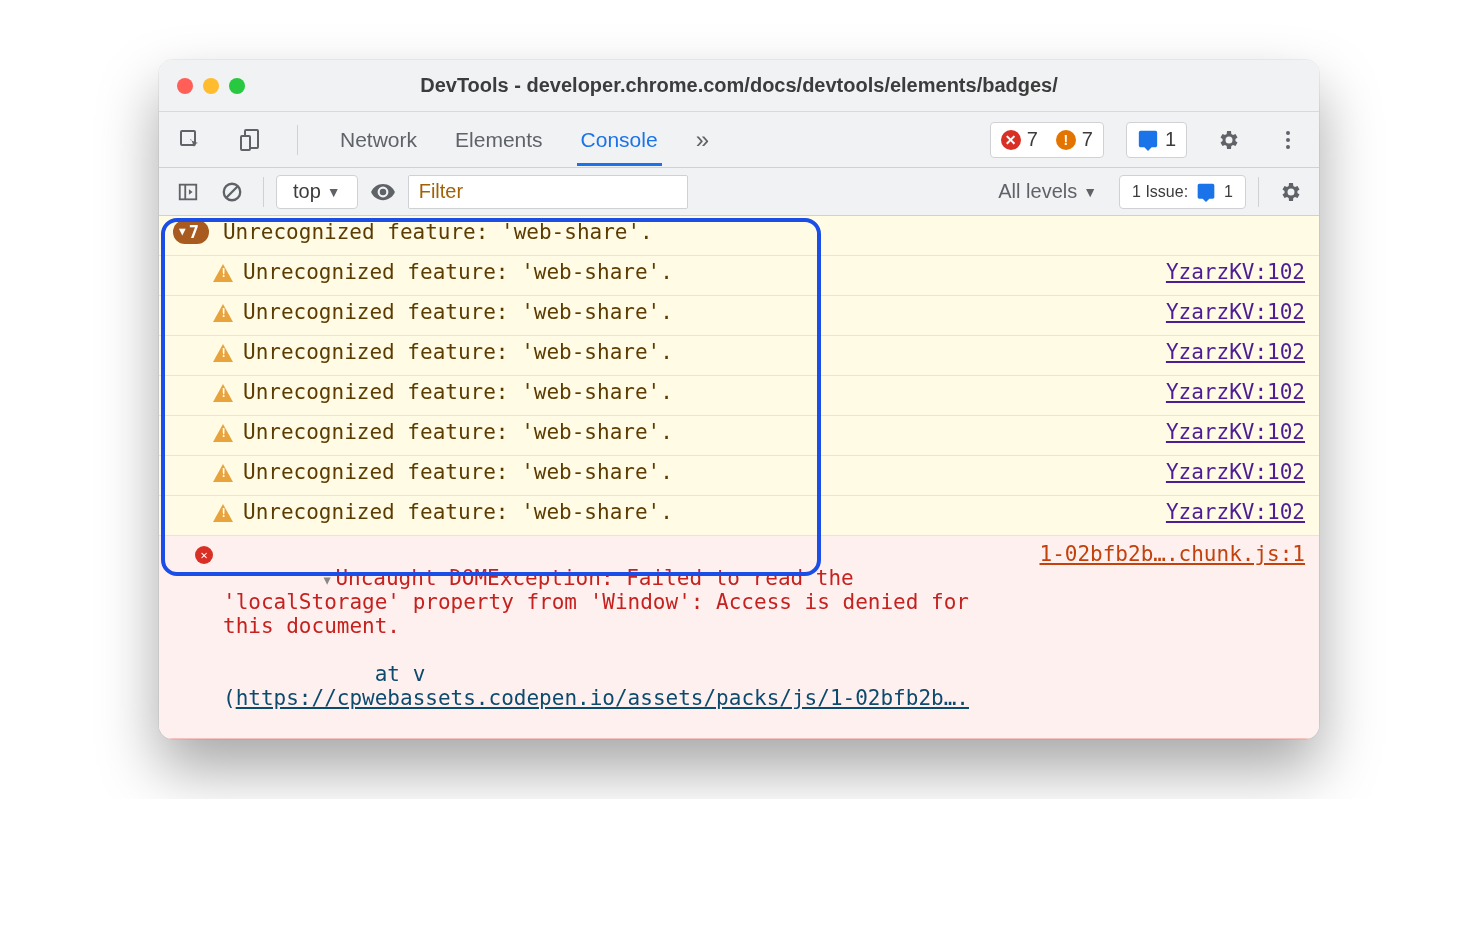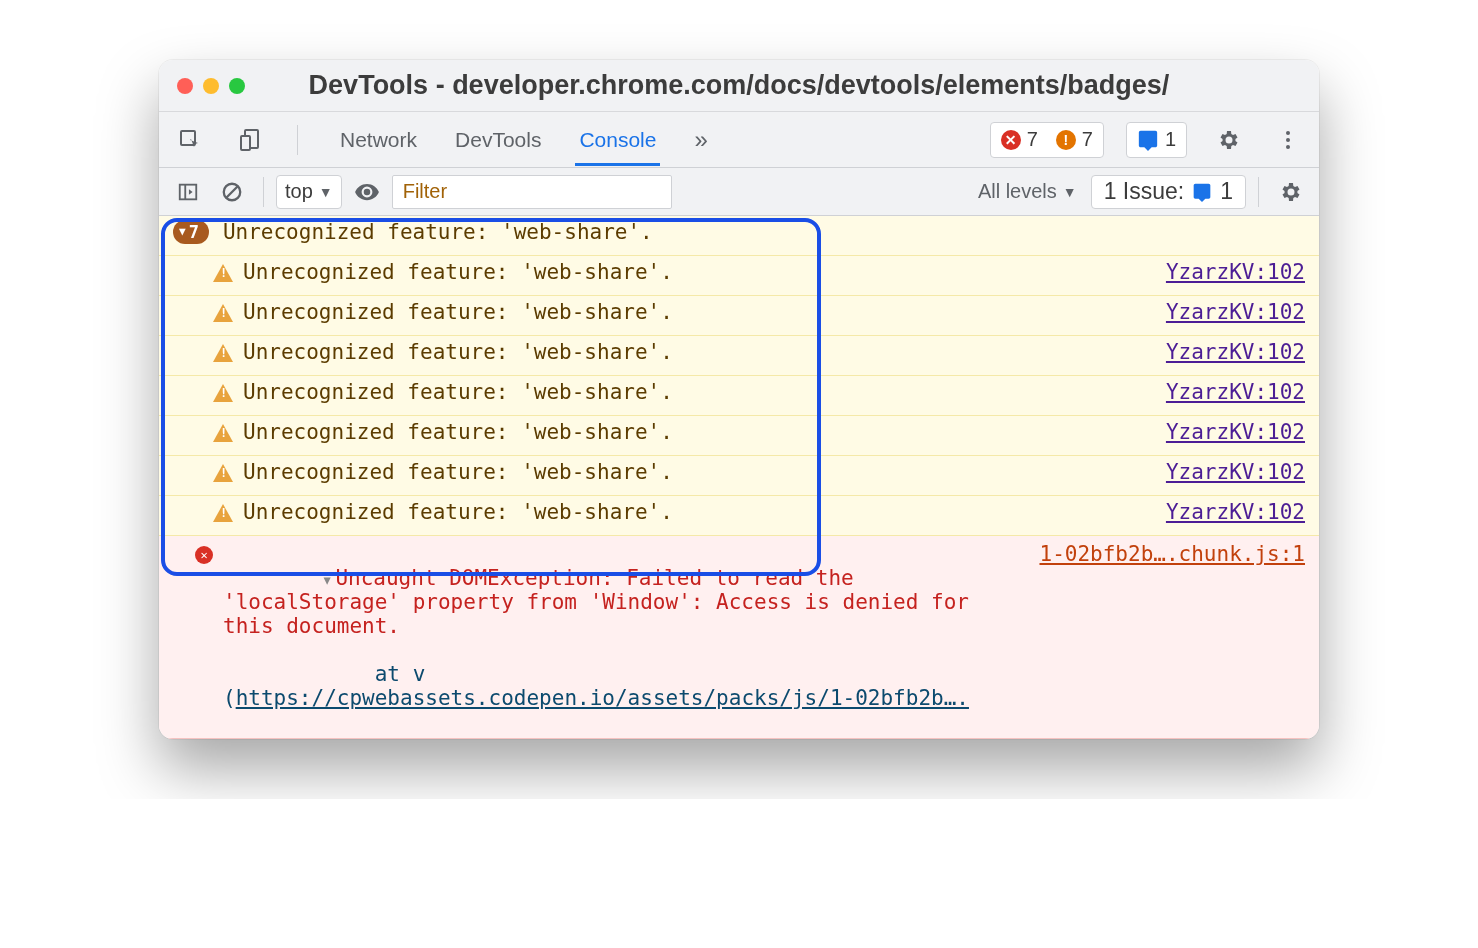--- a/index.html
+++ b/index.html
@@ -29,21 +29,21 @@
     position: relative;
   }
   .traffic { display: flex; gap: 10px; }
   .dot { width: 16px; height: 16px; border-radius: 50%; }
   .dot.red { background:#ff5f57; }
   .dot.yellow { background:#febc2e; }
   .dot.green { background:#28c840; }
   .title {
     position: absolute; left:0; right:0;
     text-align:center;
-    font-size: 27px; font-weight:600; color:#3c3c3c;
+    font-size: 20px; font-weight:600; color:#3c3c3c;
     pointer-events:none;
   }
   
   .toolbar {
     height: 56px;
     background:#f1f2f4;
     display:flex;
     align-items:center;
     padding: 0 12px;
     border-bottom:1px solid #cfd1d5;
@@ -79,31 +79,31 @@
     height: 48px;
     background:#f1f2f4;
     display:flex;align-items:center;
     padding:0 10px;
     border-bottom:1px solid #cfd1d5;
     gap:6px;
   }
   .sel {
     display:flex;align-items:center;gap:6px;
     border:1px solid #cfd1d5; background:#fff; border-radius:4px;
-    padding:3px 8px; font-size:20px; color:#3c3c3c; height:34px;
+    padding:3px 16px; font-size:20px; color:#3c3c3c; height:34px;
   }
   .sel.levels { border:none; background:transparent; font-size:20px; color:#5f6368;}
   .filter {
     border:1px solid #cfd1d5; background:#fff; border-radius:2px;
     height:34px; width:280px; padding:0 10px; font-size:20px; color:#888;
     display:flex;align-items:center;
   }
   .issuesbox {
     border:1px solid #cfd1d5; background:#fff; border-radius:4px;
-    padding:3px 12px; font-size:23px; color:#3c3c3c; height:34px;
+    padding:3px 12px; font-size:16px; color:#3c3c3c; height:34px;
     display:flex;align-items:center; gap:8px;
   }
   .caret { font-size:14px; color:#5f6368;}
   
   .console {
     font-family: "SF Mono", Menlo, Consolas, monospace;
     font-size: 21px;
     position:relative;
   }
   .highlightbox {
@@ -173,21 +173,21 @@
     </div>
     <div class="iconbtn">
       <svg width="24" height="24" viewBox="0 0 24 24" fill="none" stroke="#5f6368" stroke-width="2">
           <rect x="7" y="2" width="13" height="18" rx="1"></rect>
           <rect x="3" y="8" width="9" height="14" rx="1" fill="#f1f2f4"></rect>
         </svg>
     </div>
     <div class="sep"></div>
     <div class="tabs">
       <div class="tab">Network</div>
-      <div class="tab">DevTools</div>
+      <div class="tab">Elements</div>
       <div class="tab active">Console</div>
       <div class="tab" style="font-size:24px;">»</div>
     </div>
     <div class="spacer"></div>
     <div class="pill">
       <span class="ico err">✕</span>
       <span>7</span>
       <span style="width:6px"></span>
       <span class="ico warn">!</span>
       <span>7</span>

